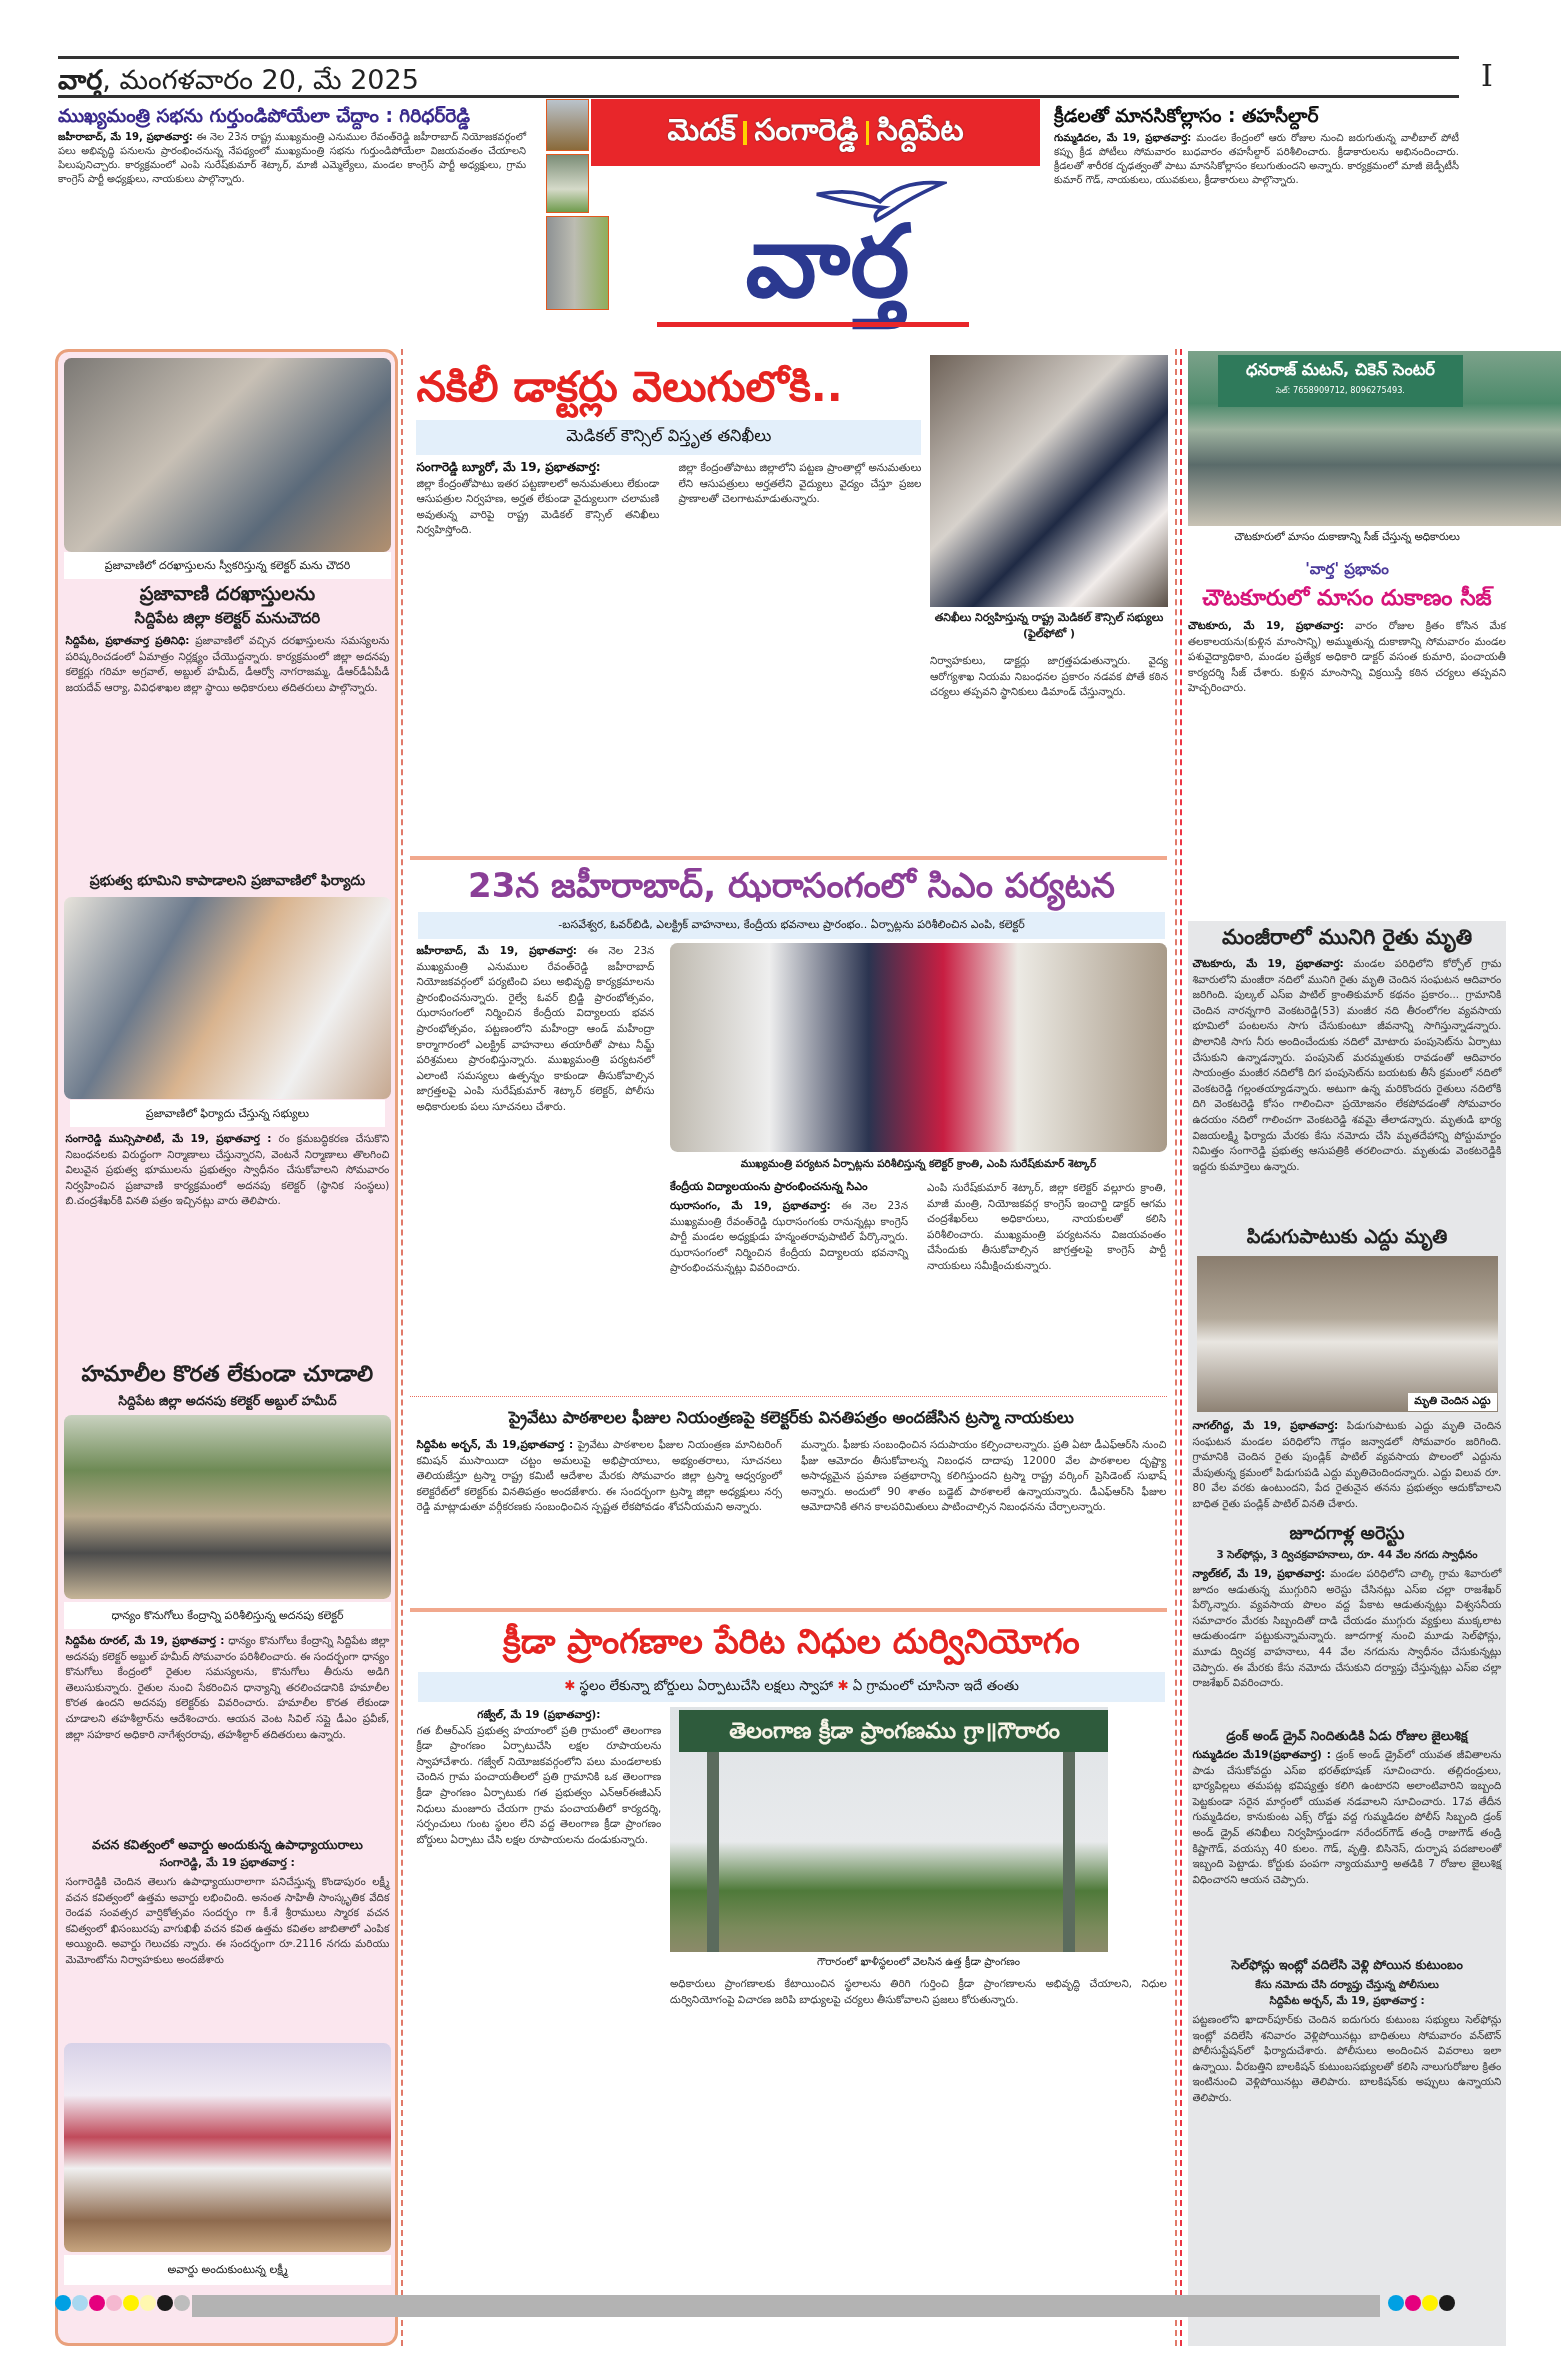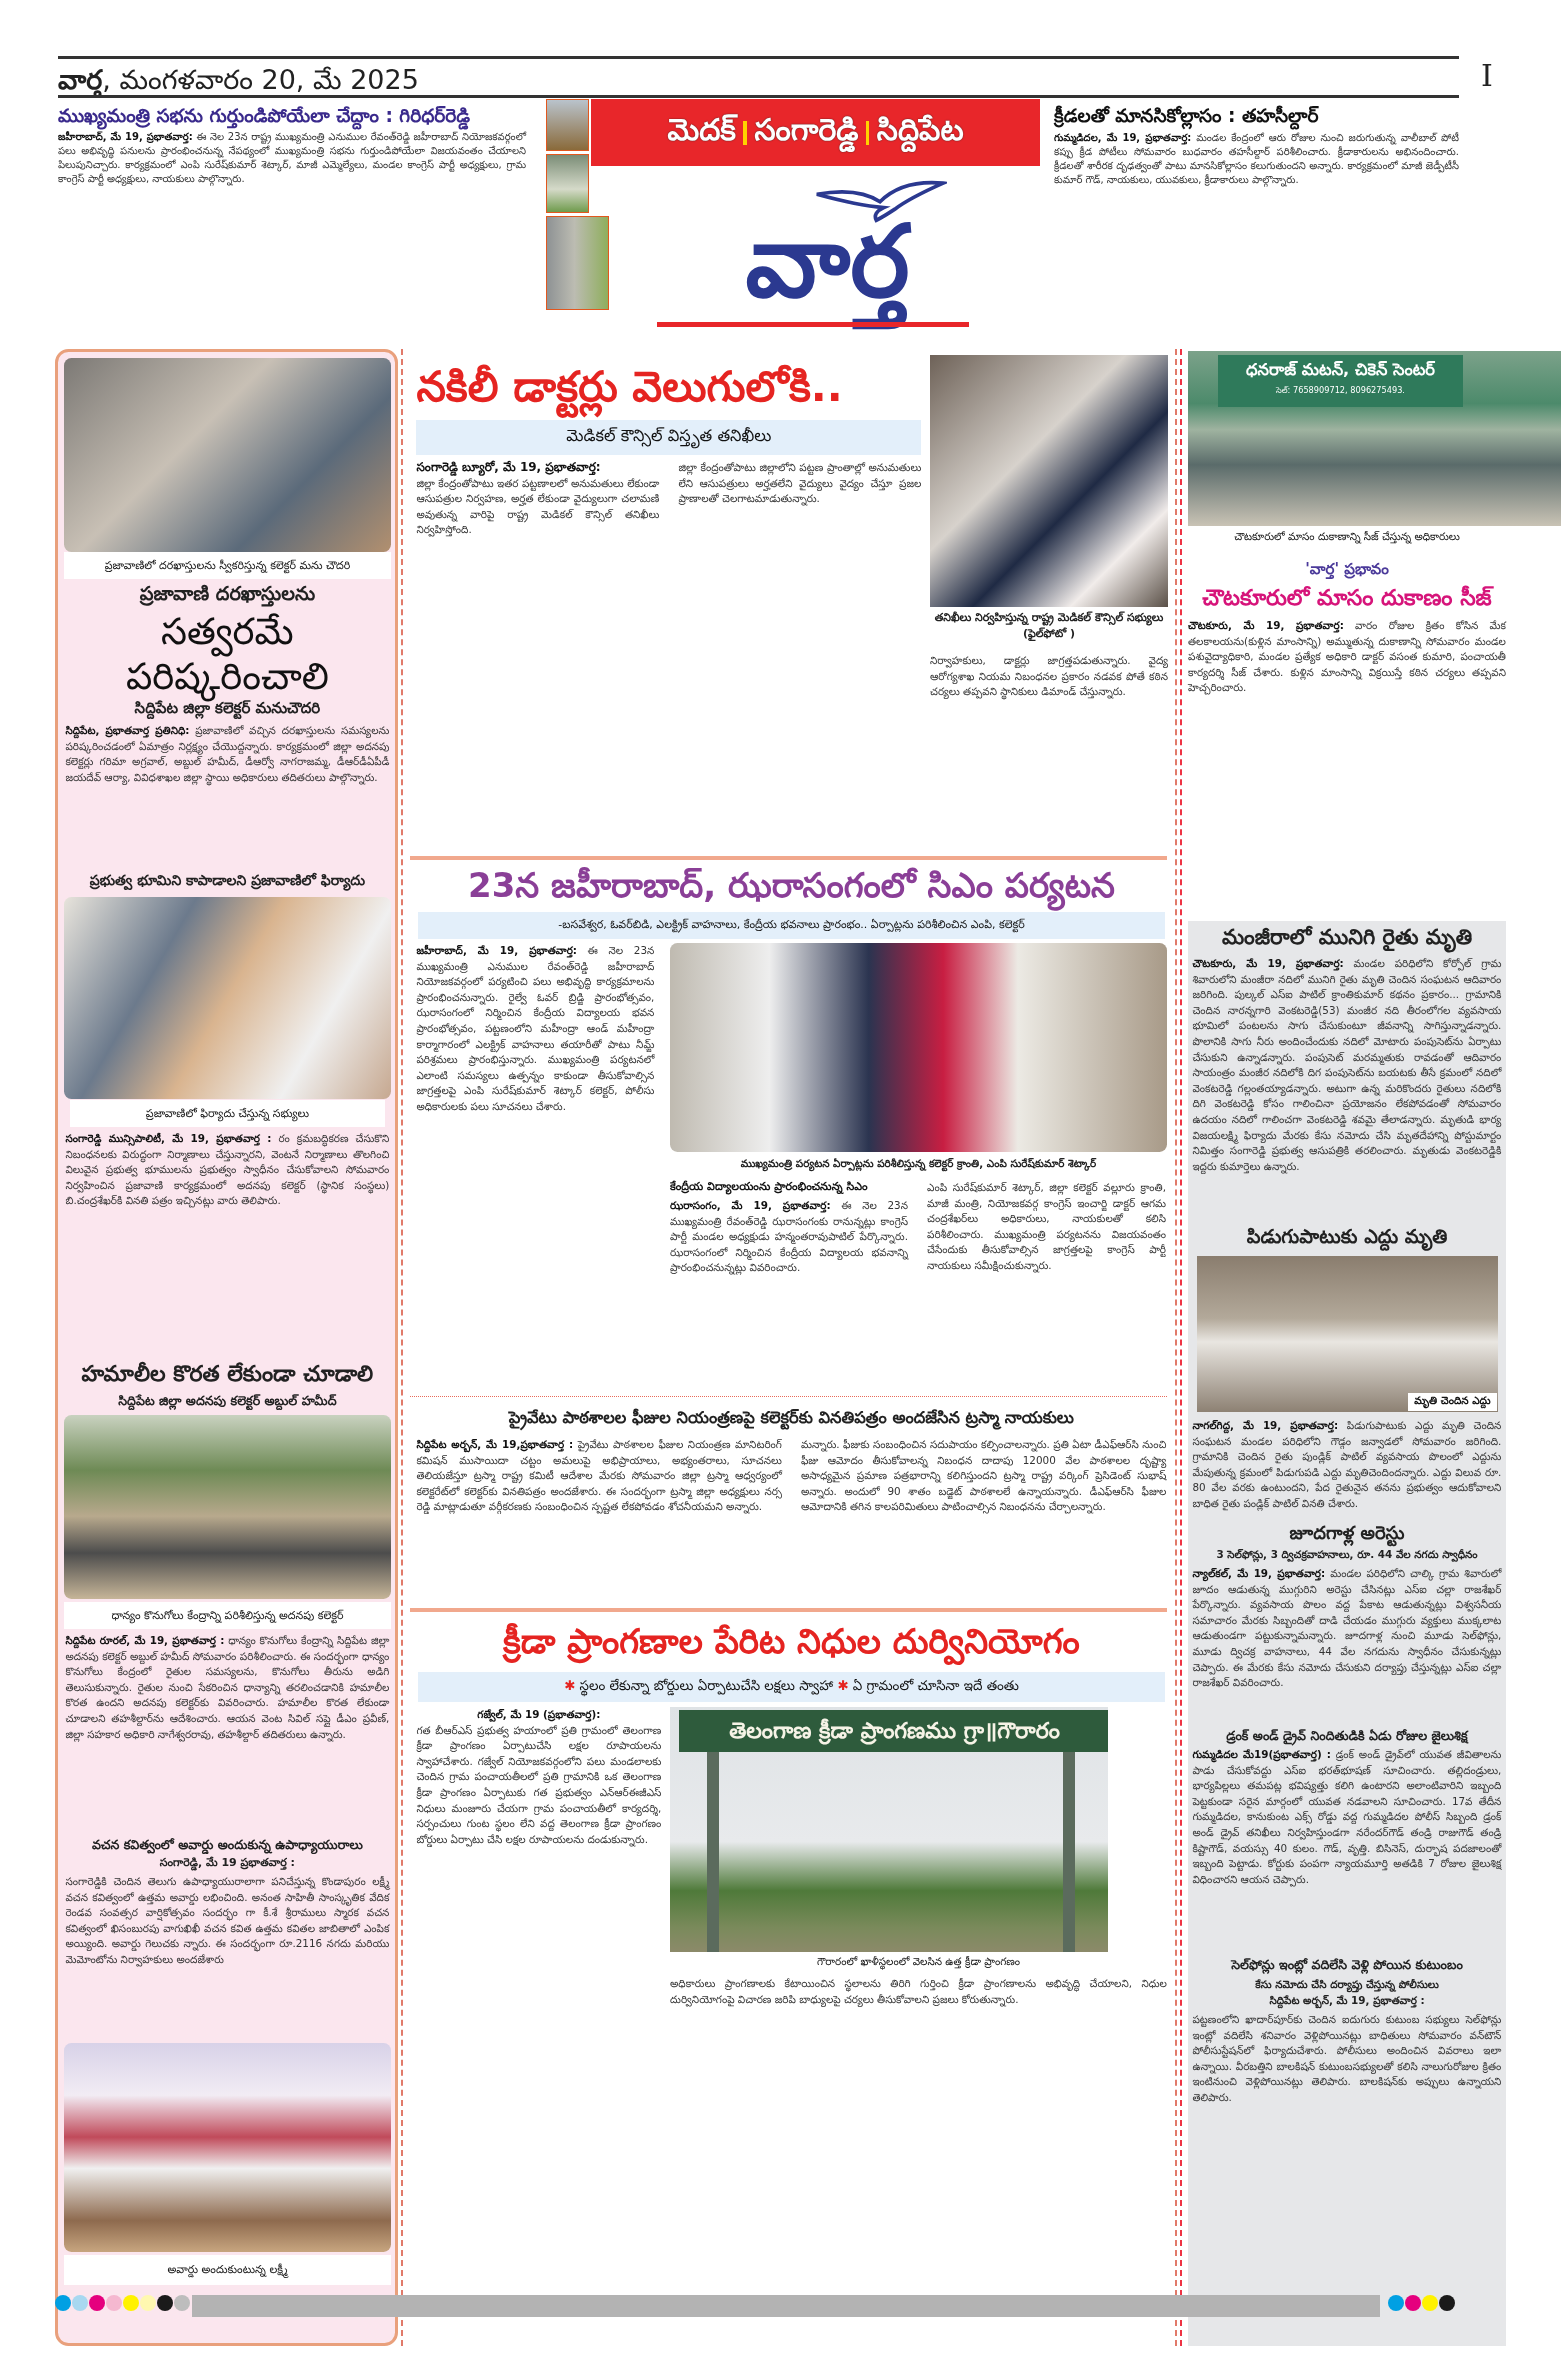--- a/index.html
+++ b/index.html
@@ -67,21 +67,20 @@
     <span class="dateline">గుమ్మడిదల, మే 19, ప్రభాతవార్త:</span>
     <span>మండల కేంద్రంలో ఆరు రోజుల నుంచి జరుగుతున్న వాలీబాల్ పోటీ కప్పు క్రీడ పోటీలు సోమవారం బుధవారం తహసీల్దార్ పరిశీలించారు. క్రీడాకారులను అభినందించారు. క్రీడలతో శారీరక దృఢత్వంతో పాటు మానసికోల్లాసం కలుగుతుందని అన్నారు. కార్యక్రమంలో మాజీ జెడ్పీటీసీ కుమార్ గౌడ్, నాయకులు, యువకులు, క్రీడాకారులు పాల్గొన్నారు.</span>
   </div>
 </div>
 
 <div class="left-panel">
   <div class="photo" style="left:6px;top:6px;width:327px;height:194px;background:linear-gradient(135deg,#7c7975,#c8c0b5 40%,#5b6a7a 70%,#b2906f)"></div>
   <div class="caption" style="left:6px;top:200px;width:327px;height:27px;line-height:27px;font-weight:normal;font-size:11px">ప్రజావాణిలో దరఖాస్తులను స్వీకరిస్తున్న కలెక్టర్ మను చౌదరి</div>
   <div class="abs" style="left:7.4px;top:230px;width:324px;text-align:center">
     <div style="font-size:19.3px;font-weight:bold;color:#222">ప్రజావాణి దరఖాస్తులను</div>
-    <div style="font-size:37px;line-height:45px;color:#111">సత్వరమే పరిష్కరించాలి</div>
     <div style="font-size:15px;font-weight:bold;color:#222">సిద్దిపేట జిల్లా కలెక్టర్ మనుచౌదరి</div>
     <div class="body-text" style="font-size:10.4px;line-height:15.6px;margin-top:3px">
       <span class="dateline">సిద్దిపేట, ప్రభాతవార్త ప్రతినిధి:</span>
       <span>ప్రజావాణిలో వచ్చిన దరఖాస్తులను సమస్యలను పరిష్కరించడంలో ఏమాత్రం నిర్లక్ష్యం చేయొద్దన్నారు. కార్యక్రమంలో జిల్లా అదనపు కలెక్టర్లు గరిమా అగ్రవాల్, అబ్దుల్ హమీద్, డీఆర్వో నాగరాజమ్మ, డీఆర్‌డీఏపీడీ జయదేవ్ ఆర్యా, వివిధశాఖల జిల్లా స్థాయి అధికారులు తదితరులు పాల్గొన్నారు.</span>
     </div>
   </div>
   <div class="abs" style="left:7.4px;top:520px;width:324px;text-align:center;font-weight:bold;font-size:14px">ప్రభుత్వ భూమిని కాపాడాలని ప్రజావాణిలో ఫిర్యాదు</div>
   <div class="photo" style="left:6px;top:545px;width:327px;height:202px;background:linear-gradient(120deg,#e8e4dc,#6c7a8c 30%,#d9b48f 50%,#f0f0f0 75%,#c6a890)"></div>
   <div class="caption" style="left:12px;top:748px;width:315px;height:27px;line-height:27px;font-weight:normal;font-size:11px">ప్రజావాణిలో ఫిర్యాదు చేస్తున్న సభ్యులు</div>
   <div class="abs body-text" style="left:7.4px;top:779px;width:324px;font-size:10.4px;line-height:15.6px">

